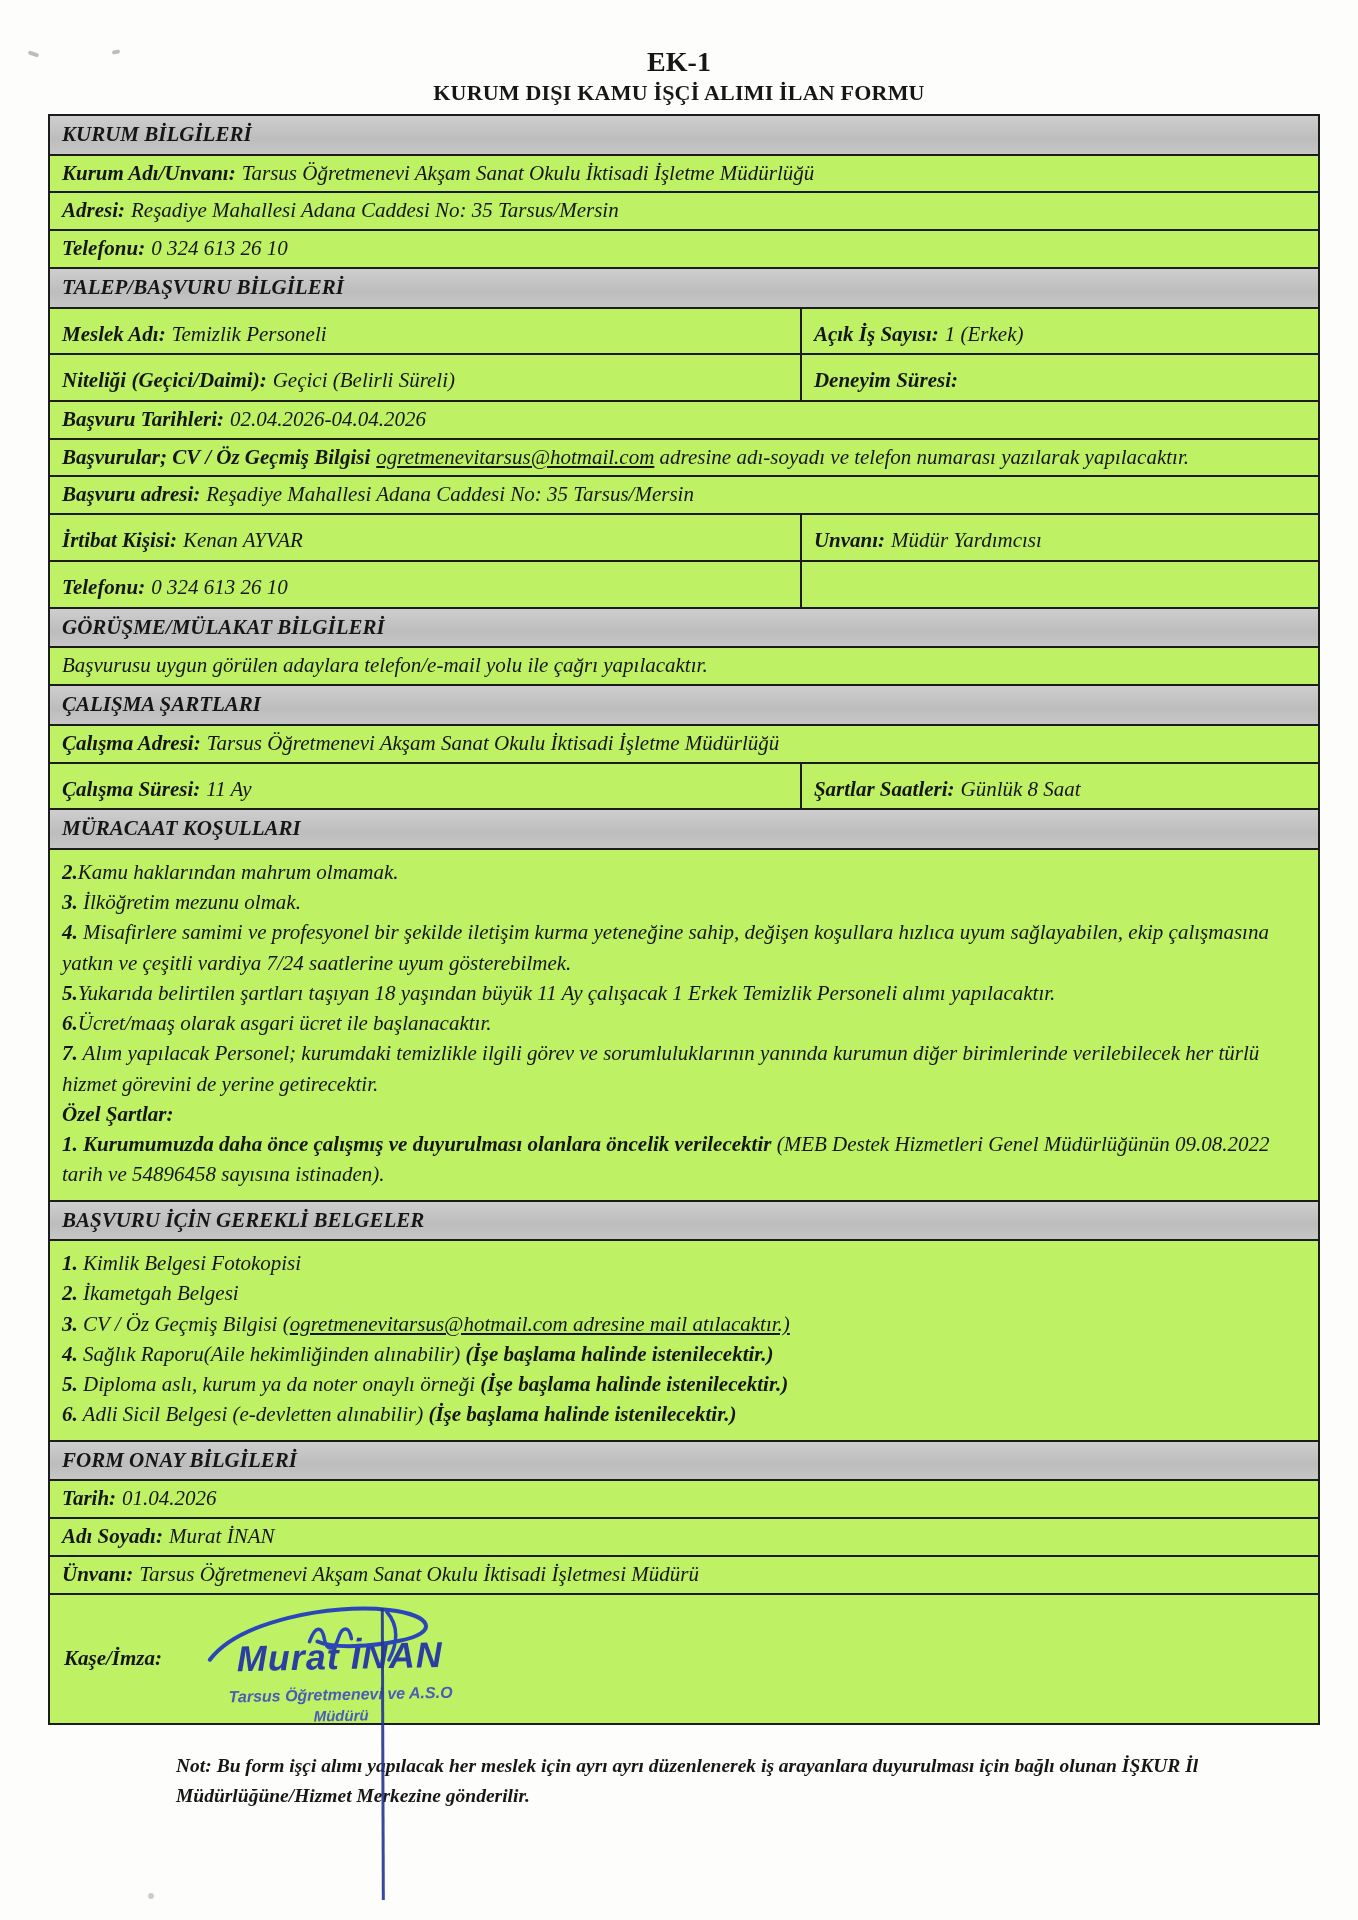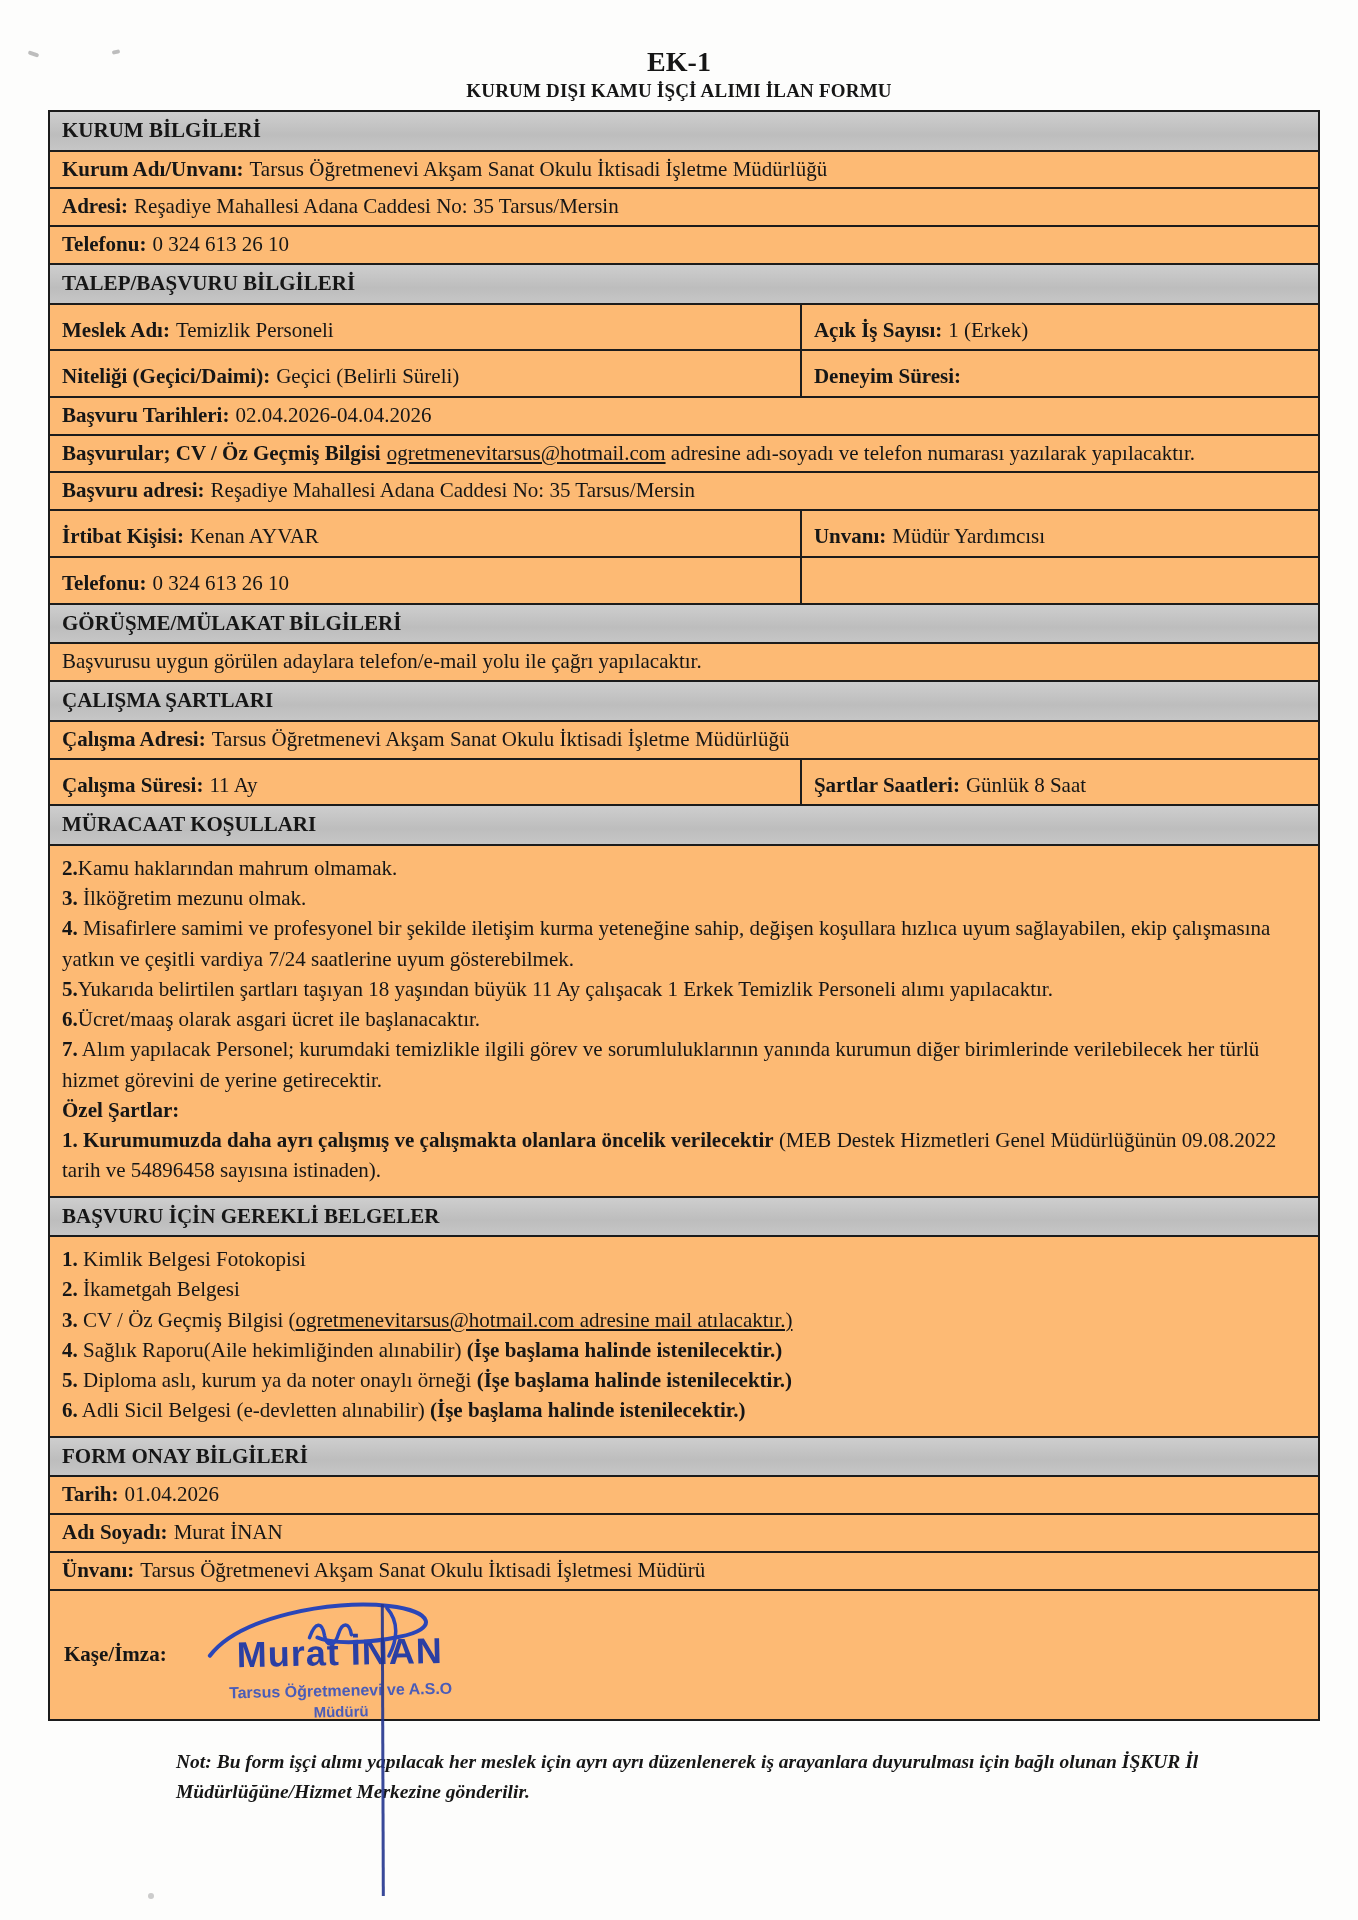--- a/index.html
+++ b/index.html
@@ -10,23 +10,23 @@
     font-family: "Liberation Serif", "DejaVu Serif", serif;
     color: #161616; background: #fdfdfc; overflow: hidden;
   }
   .scan-mark { position: absolute; background: #9b9b9b; opacity: .65; border-radius: 2px; }
   .mark-a { left: 28px; top: 52px; width: 11px; height: 4px; transform: rotate(18deg); }
   .mark-b { left: 112px; top: 50px; width: 8px; height: 4px; transform: rotate(-12deg); }
   .mark-c { left: 148px; top: 1893px; width: 6px; height: 6px; border-radius: 50%; opacity: .5; }
 
   .titles { text-align: center; padding-top: 46px; }
   .form-code { font-size: 28px; font-weight: 700; }
-  .form-title { font-size: 19px; font-weight: 700; margin-top: 2px; letter-spacing: .2px; }
-
-  .form-table { margin: 8px 38px 0 48px; border: 2.5px solid #1c1c1c; background: #fdba74; }
+  .form-title { font-size: 22px; font-weight: 700; margin-top: 2px; letter-spacing: .2px; }
+
+  .form-table { margin: 8px 38px 0 48px; border: 2.5px solid #1c1c1c; background: #bef264; font-style: italic; }
   .row { border-bottom: 2.5px solid #1c1c1c; padding: 4px 12px 4px; font-size: 21px; line-height: 1.32; }
   .form-table > .row:last-child { border-bottom: none; }
   .section-header {
     background: linear-gradient(180deg, #cecece 0%, #bdbdbd 60%, #c6c6c6 100%);
     font-weight: 700; padding: 5px 12px;
   }
   .row.cols { padding: 0; display: flex; }
   .cell { padding: 12px 12px 5px; }
   .cell.l { width: 59.3%; border-right: 2.5px solid #1c1c1c; }
   .cell.r { flex: 1; }
@@ -145,21 +145,21 @@
     <div class="row section-header">MÜRACAAT KOŞULLARI</div>
     <div class="row list-row">
       <div class="list-line"><span class="b">2.</span><span>Kamu haklarından mahrum olmamak.</span></div>
       <div class="list-line"><span class="b">3.</span><span> İlköğretim mezunu olmak.</span></div>
       <div class="list-line"><span class="b">4.</span><span> Misafirlere samimi ve profesyonel bir şekilde iletişim kurma yeteneğine sahip, değişen koşullara hızlıca uyum sağlayabilen, ekip çalışmasına yatkın ve çeşitli vardiya 7/24 saatlerine uyum gösterebilmek.</span></div>
       <div class="list-line"><span class="b">5.</span><span>Yukarıda belirtilen şartları taşıyan 18 yaşından büyük 11 Ay çalışacak 1 Erkek Temizlik Personeli alımı yapılacaktır.</span></div>
       <div class="list-line"><span class="b">6.</span><span>Ücret/maaş olarak asgari ücret ile başlanacaktır.</span></div>
       <div class="list-line"><span class="b">7.</span><span> Alım yapılacak Personel; kurumdaki temizlikle ilgili görev ve sorumluluklarının yanında kurumun diğer birimlerinde verilebilecek her türlü hizmet görevini de yerine getirecektir.</span></div>
       <div class="list-line b">Özel Şartlar:</div>
       <div class="list-line">
-        <span class="b">1.</span><span class="b"> Kurumumuzda daha ayrı çalışmış ve çalışmakta olanlara öncelik verilecektir</span><span> (MEB Destek Hizmetleri Genel Müdürlüğünün 09.08.2022 tarih ve 54896458 sayısına istinaden).</span>
+        <span class="b">1.</span><span class="b"> Kurumumuzda daha önce çalışmış ve duyurulması olanlara öncelik verilecektir</span><span> (MEB Destek Hizmetleri Genel Müdürlüğünün 09.08.2022 tarih ve 54896458 sayısına istinaden).</span>
       </div>
     </div>
 
     <div class="row section-header">BAŞVURU İÇİN GEREKLİ BELGELER</div>
     <div class="row list-row">
       <div class="list-line"><span class="b">1.</span><span> Kimlik Belgesi Fotokopisi</span></div>
       <div class="list-line"><span class="b">2.</span><span> İkametgah Belgesi</span></div>
       <div class="list-line"><span class="b">3.</span><span> CV / Öz Geçmiş Bilgisi (</span><span class="link">ogretmenevitarsus@hotmail.com adresine mail atılacaktır.)</span></div>
       <div class="list-line"><span class="b">4.</span><span> Sağlık Raporu(Aile hekimliğinden alınabilir) </span><span class="b">(İşe başlama halinde istenilecektir.)</span></div>
       <div class="list-line"><span class="b">5.</span><span> Diploma aslı, kurum ya da noter onaylı örneği </span><span class="b">(İşe başlama halinde istenilecektir.)</span></div>

